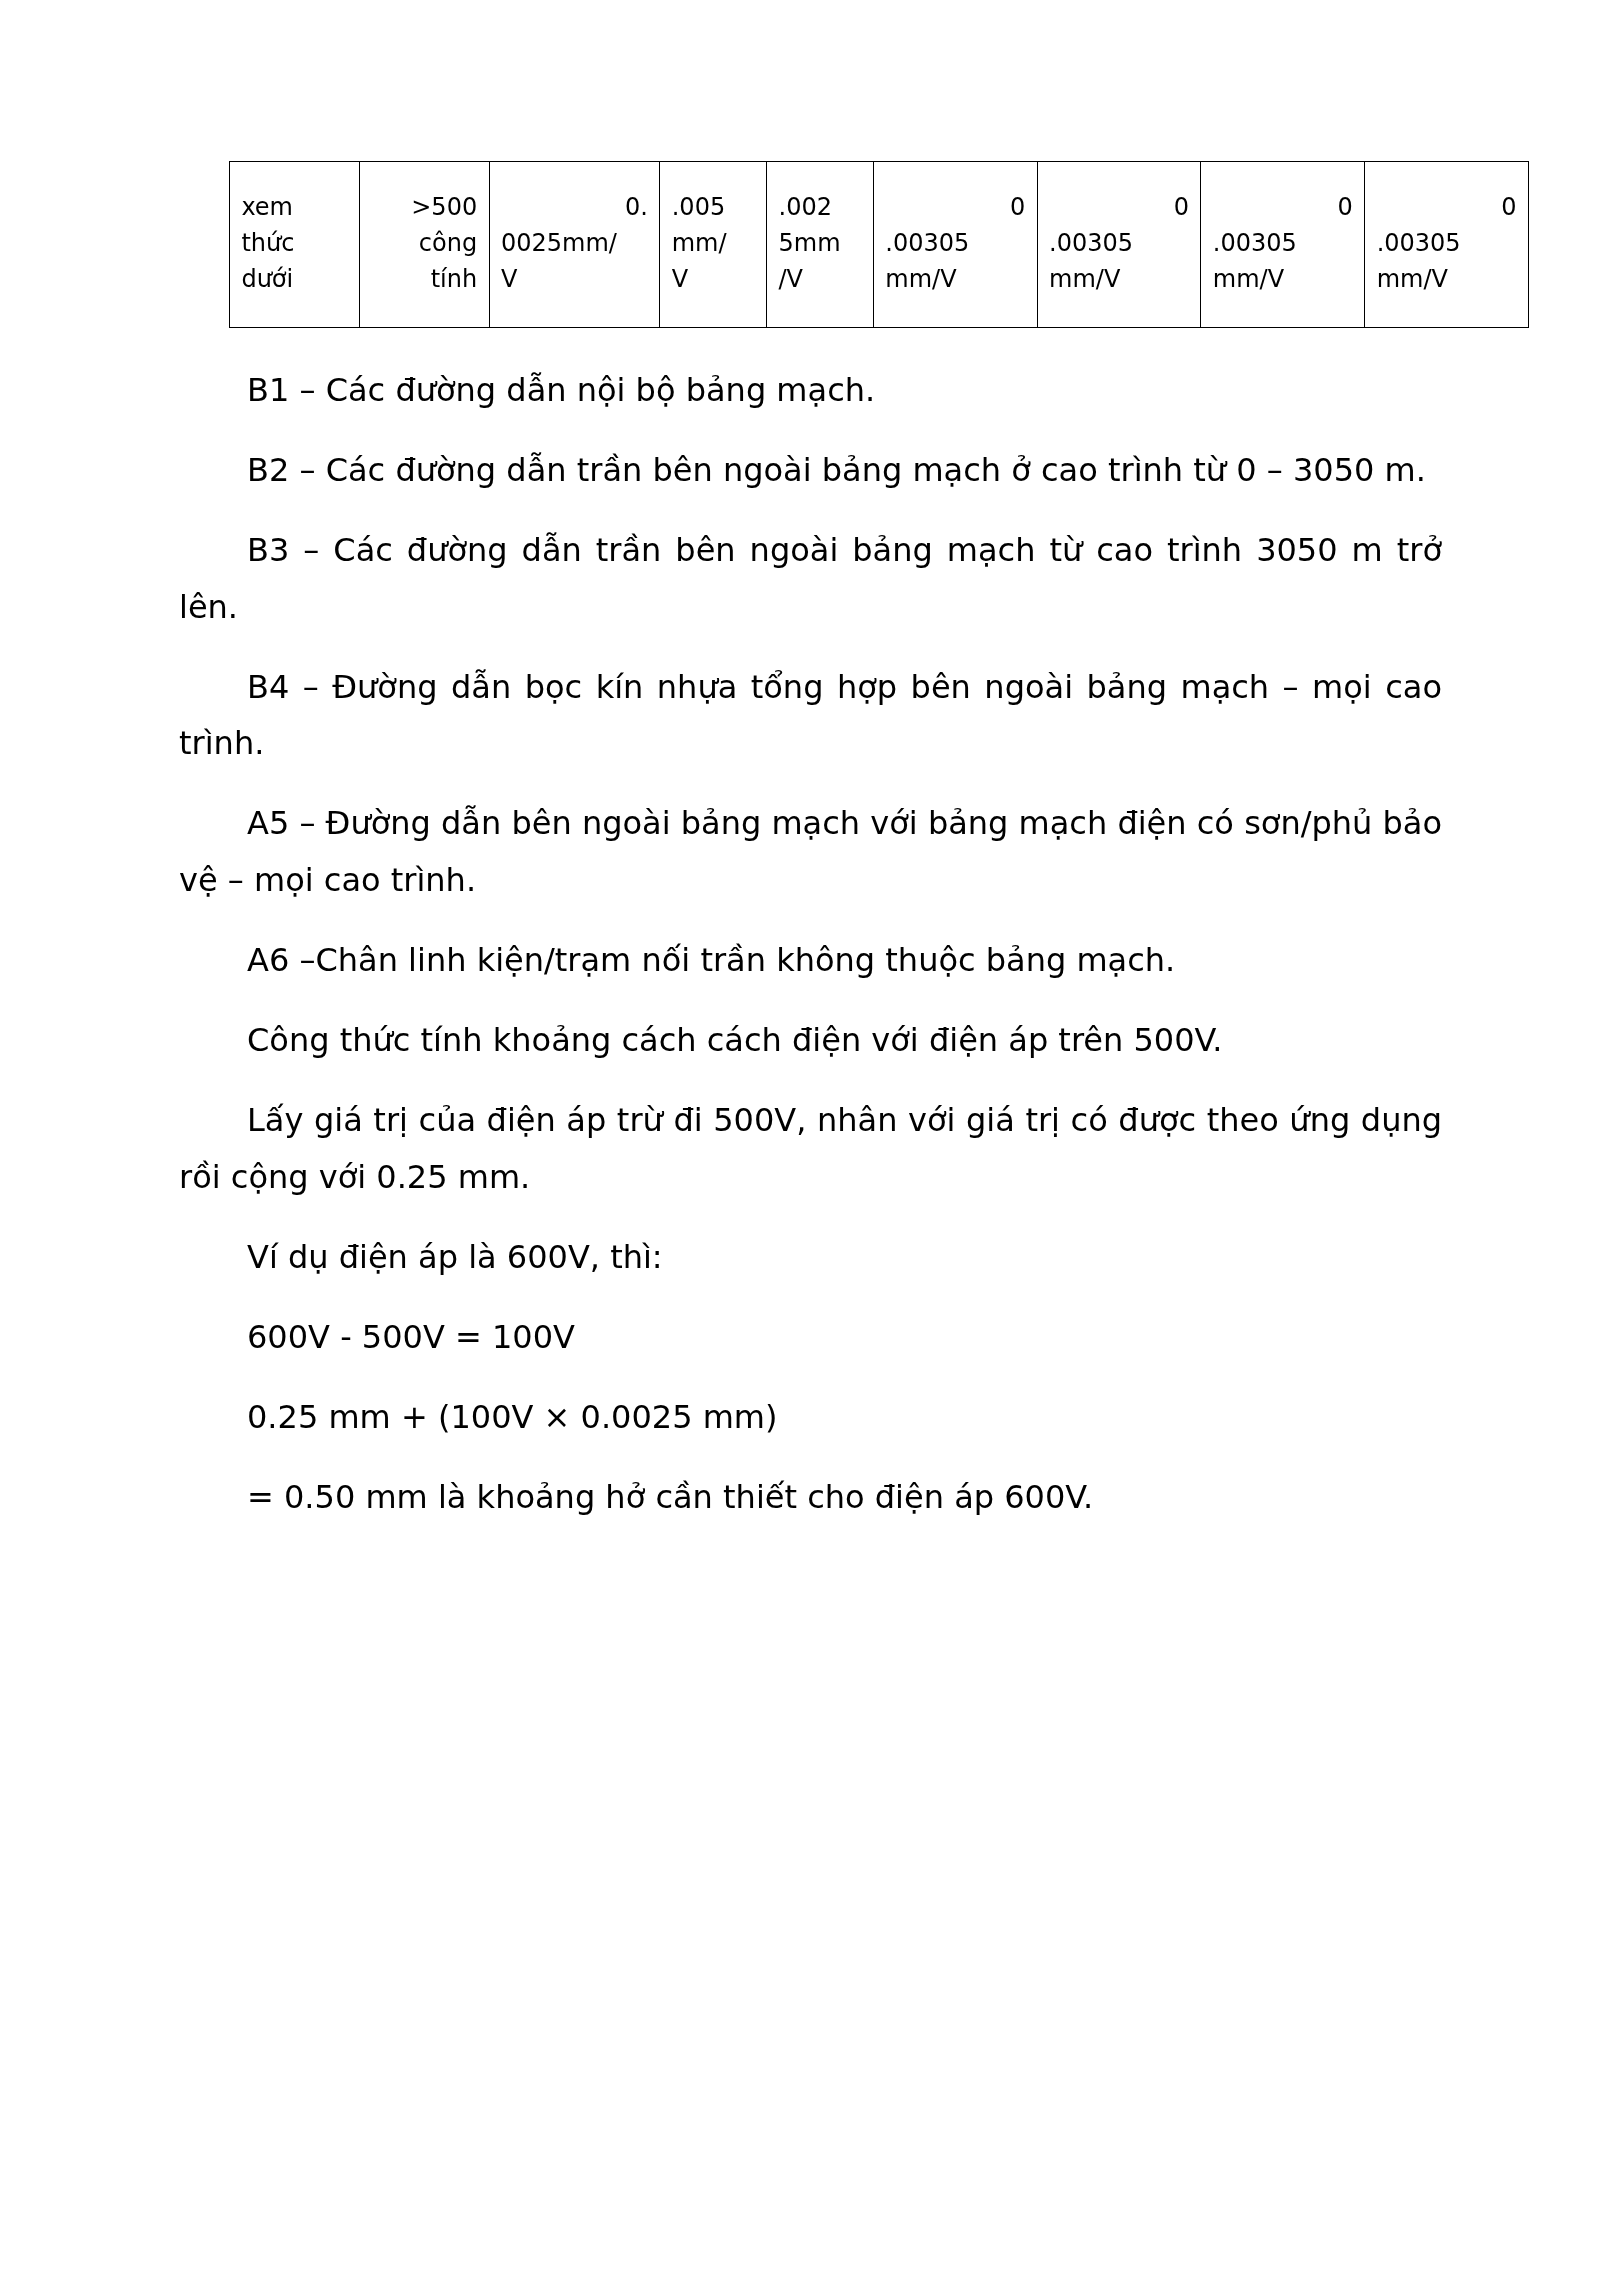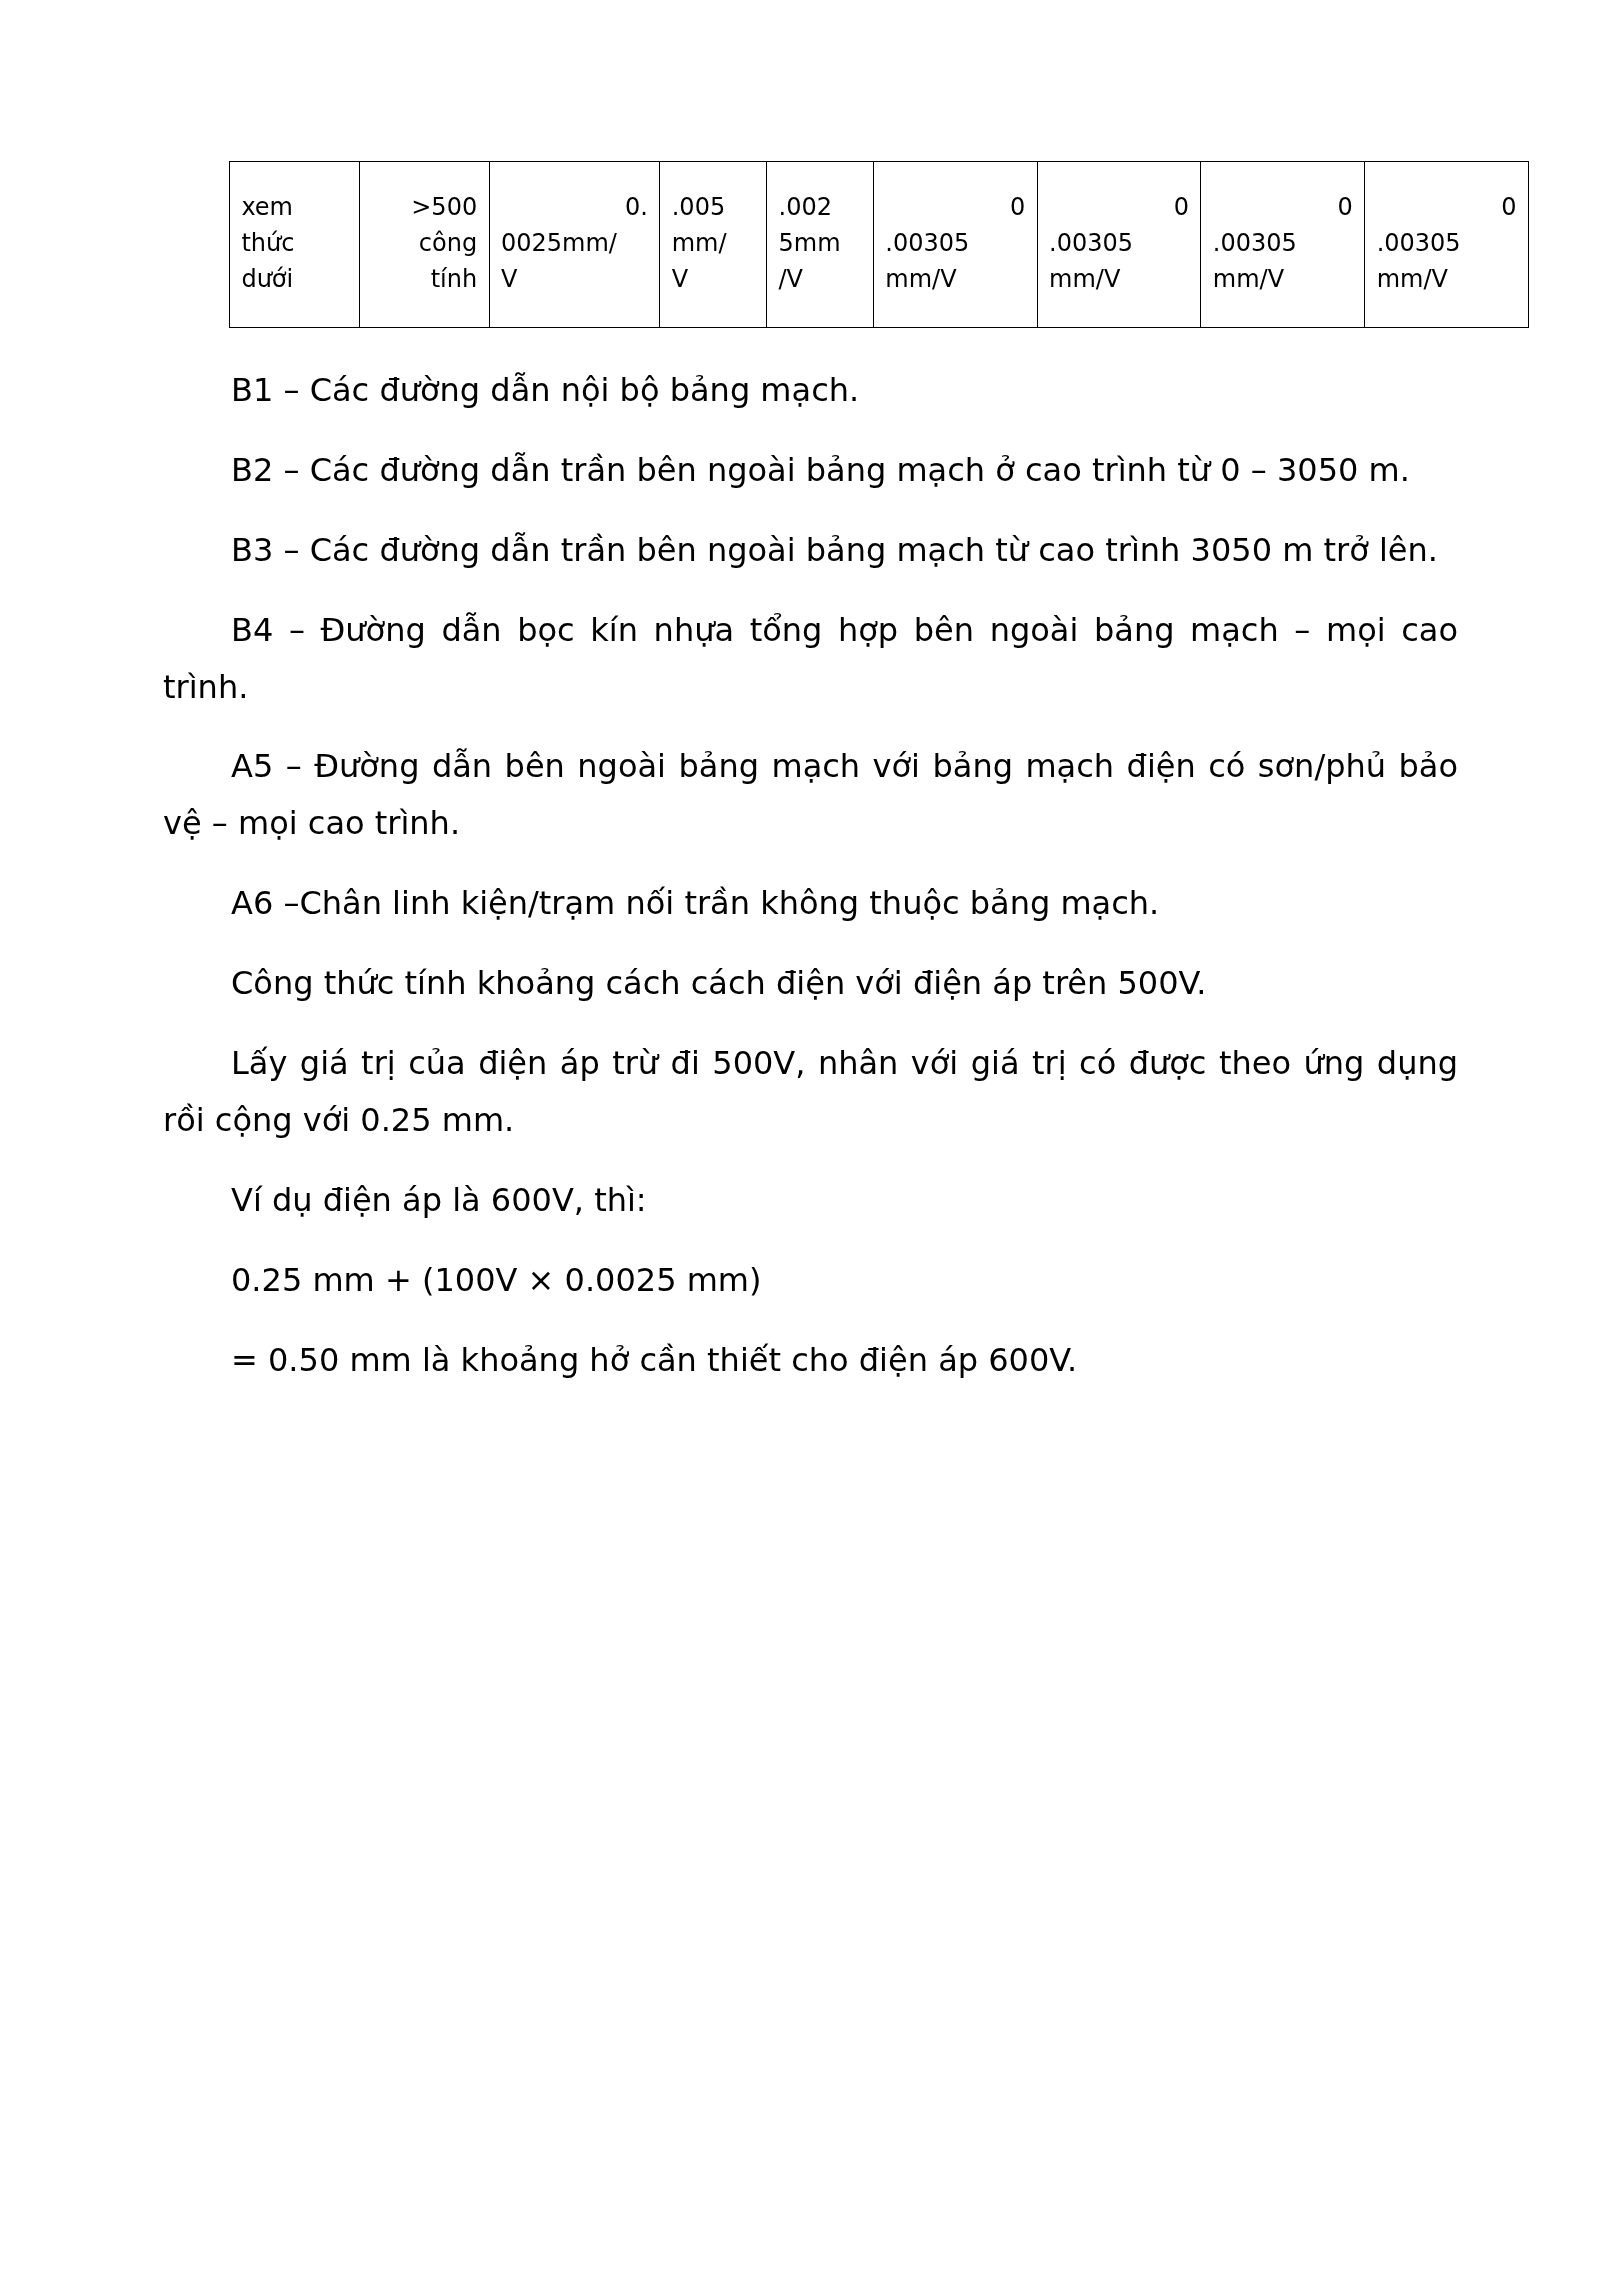--- a/index.html
+++ b/index.html
@@ -48,21 +48,21 @@
   .c8 { width: 140px; text-align: right; }
   .c9 { width: 140px; text-align: right; }
   .cell-right { display: block; text-align: right; }
   .cell-left  { display: block; text-align: left; }
 
   
   .body-text {
     font-size: 32px;
     line-height: 1.78;
     text-align: justify;
-    margin: 0;
+    margin: 16px;
     padding: 0;
   }
   .para {
     margin: 23px 0 0 0;
     text-indent: 68px;
   }
   .para.first { margin-top: 34px; }
   .para.italic { }
   .para.nojustify { text-align: left; }
 </style>
@@ -126,18 +126,19 @@
   <div class="body-text">
     <p class="para first nojustify">B1 – Các đường dẫn nội bộ bảng mạch.</p>
     <p class="para">B2 – Các đường dẫn trần bên ngoài bảng mạch ở cao trình từ 0 – 3050 m.</p>
     <p class="para">B3 – Các đường dẫn trần bên ngoài bảng mạch từ cao trình 3050 m trở lên.</p>
     <p class="para">B4 – Đường dẫn bọc kín nhựa tổng hợp bên ngoài bảng mạch – mọi cao trình.</p>
     <p class="para">A5 – Đường dẫn bên ngoài bảng mạch với bảng mạch điện có sơn/phủ bảo vệ – mọi cao trình.</p>
     <p class="para nojustify">A6 –Chân linh kiện/trạm nối trần không thuộc bảng mạch.</p>
     <p class="para italic">Công thức tính khoảng cách cách điện với điện áp trên 500V.</p>
     <p class="para">Lấy giá trị của điện áp trừ đi 500V, nhân với giá trị có được theo ứng dụng rồi cộng với 0.25 mm.</p>
     <p class="para nojustify">Ví dụ điện áp là 600V, thì:</p>
+    <p class="para nojustify">600V - 500V = 100V</p>
     <p class="para nojustify">0.25 mm + (100V × 0.0025 mm)</p>
     <p class="para nojustify">= 0.50 mm là khoảng hở cần thiết cho điện áp 600V.</p>
   </div>
 
 </div>
 
 
 </body></html>

